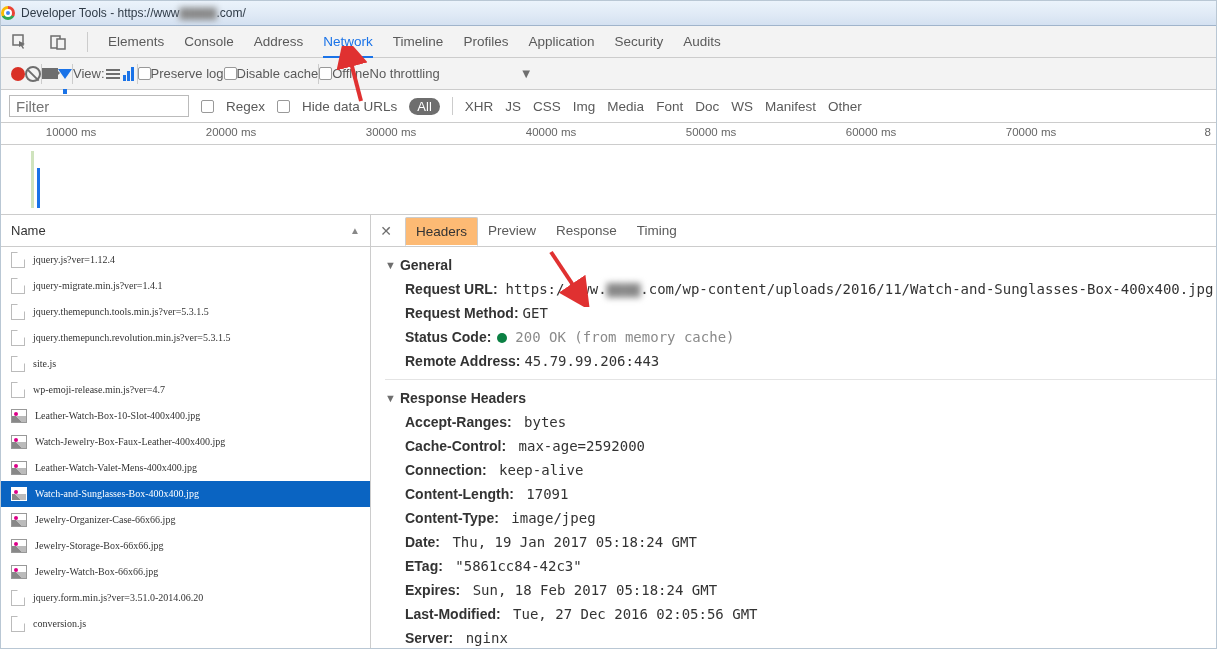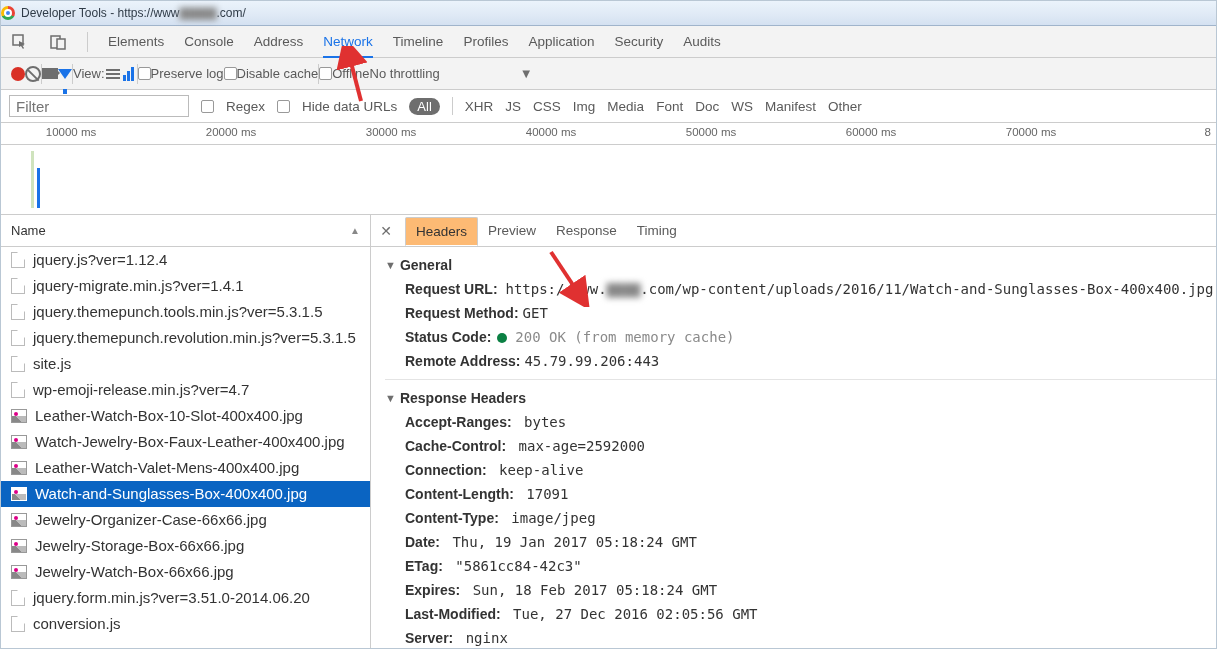--- a/index.html
+++ b/index.html
@@ -52,21 +52,21 @@
   .chartrow .marks { position:absolute; left:30px; top:6px; bottom:6px; display:flex; gap:3px;}
   .bar-a{width:3px;height:100%;background:#cfe3bd;}
   .bar-b{width:3px;height:70%;background:#1a73e8; align-self:flex-end;}
   
   
   .split { flex:1; display:flex; min-height:0; }
   .left { width:370px; border-right:1px solid #ccc; display:flex; flex-direction:column; }
   .col-head { height:32px; border-bottom:1px solid #ccc; display:flex; align-items:center; padding:0 10px; font-size:13px; color:#333; position:relative;}
   .sort-caret { margin-left:auto; color:#888; font-size:10px;}
   .name-list { flex:1; overflow:auto;}
-  .row { height:26px; display:flex; align-items:center; padding:0 10px; gap:8px; font-size:15px; color:#333; border-bottom:1px solid transparent;}
+  .row { height:26px; display:flex; align-items:center; padding:0 10px; gap:8px; font-size:10px; color:#333; border-bottom:1px solid transparent;font-family:Liberation Serif, serif;}
   .row.sel { background:#0a64c2; color:#fff;}
   .file-ico { width:14px; height:16px; border:1px solid #bbb; background:#fff; position:relative; flex:none;}
   .file-ico::after{content:"";position:absolute;right:-1px;top:-1px;border:4px solid transparent;border-right-color:#fff;border-top-color:#fff;}
   .img-ico { width:16px; height:14px; border:1px solid #999; background:#fff; position:relative; flex:none; overflow:hidden;}
   .img-ico::before{content:"";position:absolute;left:2px;top:2px;width:4px;height:4px;border-radius:50%;background:#d08; }
   .img-ico::after{content:"";position:absolute;left:-2px;bottom:-2px;right:-2px;height:8px;background:linear-gradient(45deg,#888 0 50%,#bbb 50%);}
   .row.sel .file-ico, .row.sel .img-ico{ border-color:#fff;}
   
   .right { flex:1; display:flex; flex-direction:column; min-width:0;}
   .subtabs { height:32px; border-bottom:1px solid #ccc; display:flex; align-items:center; gap:4px; padding:0 6px; font-size:13.5px; color:#5a5a5a;}

